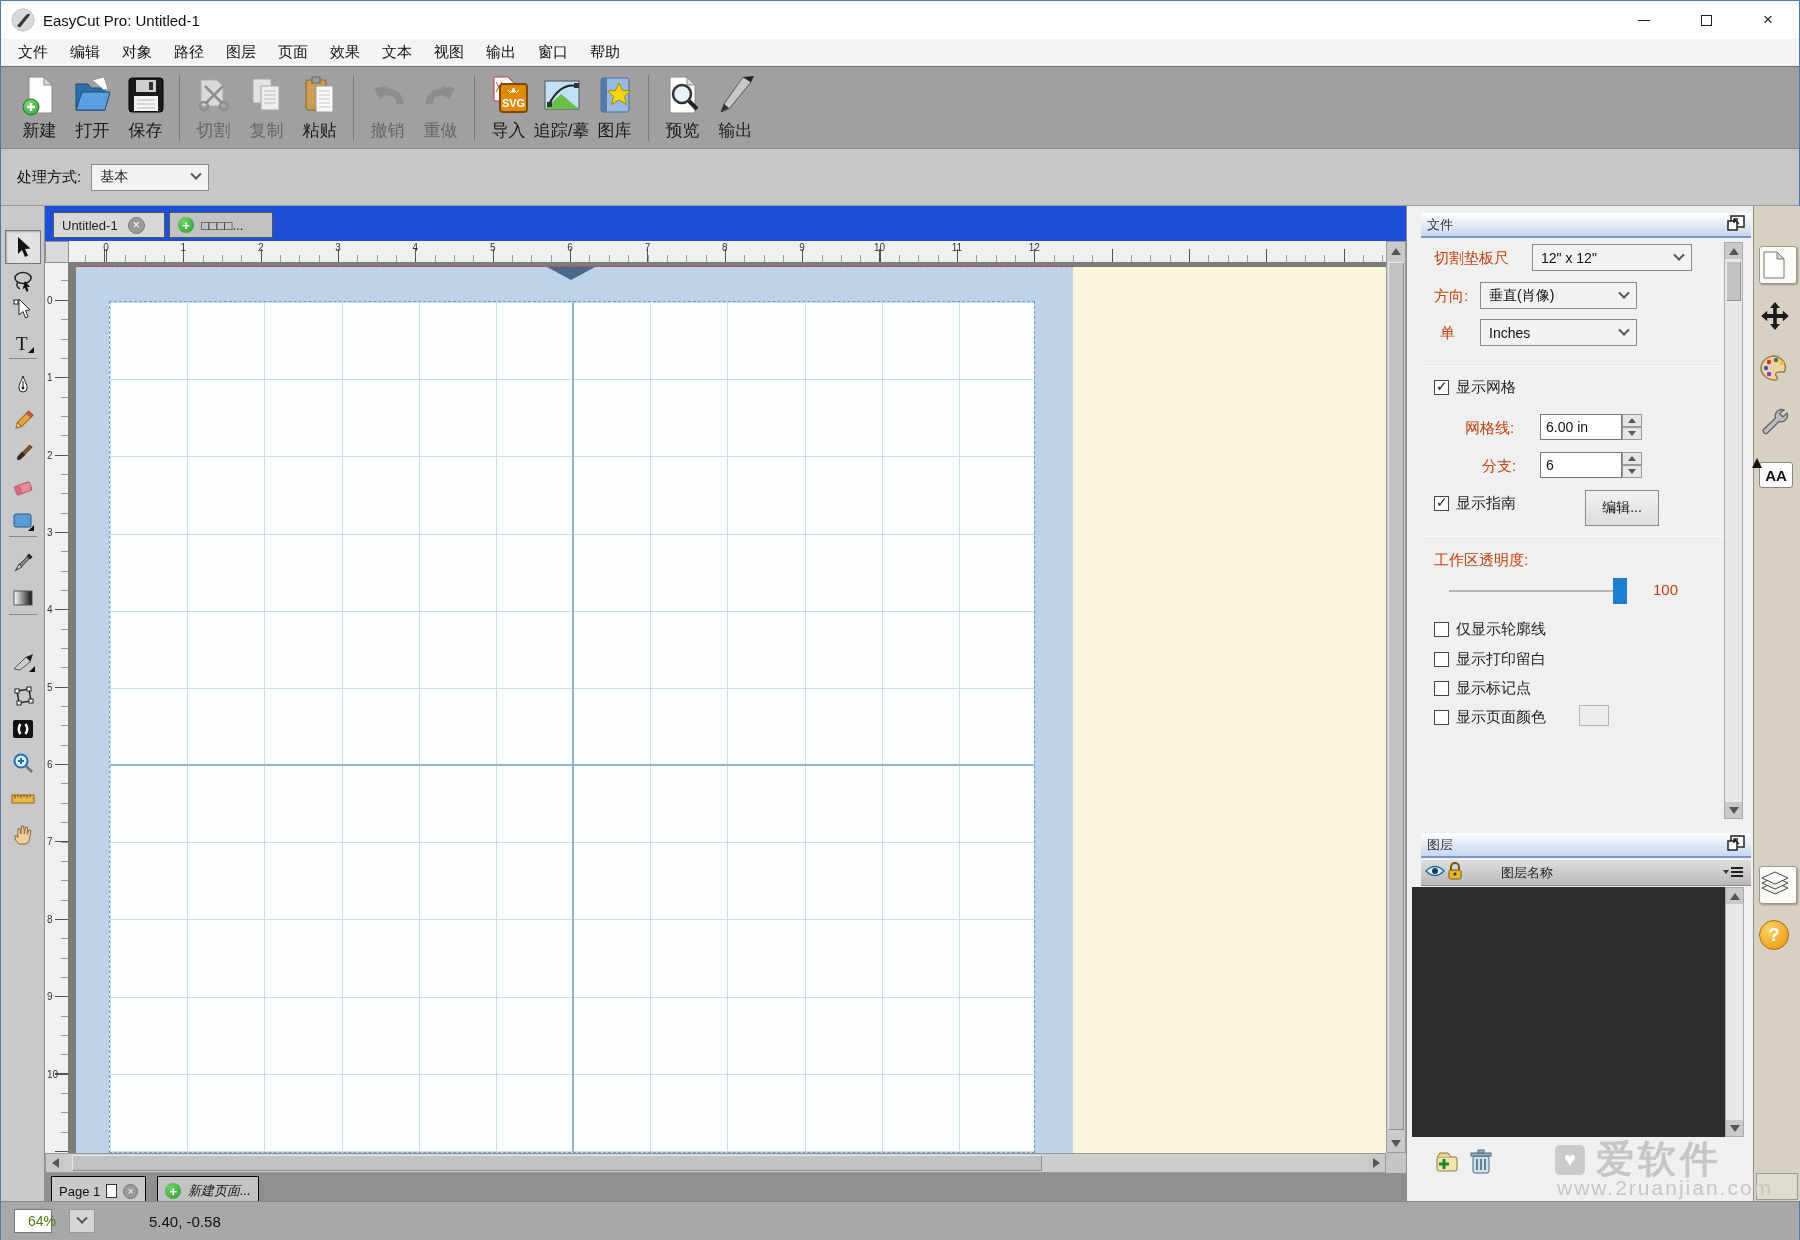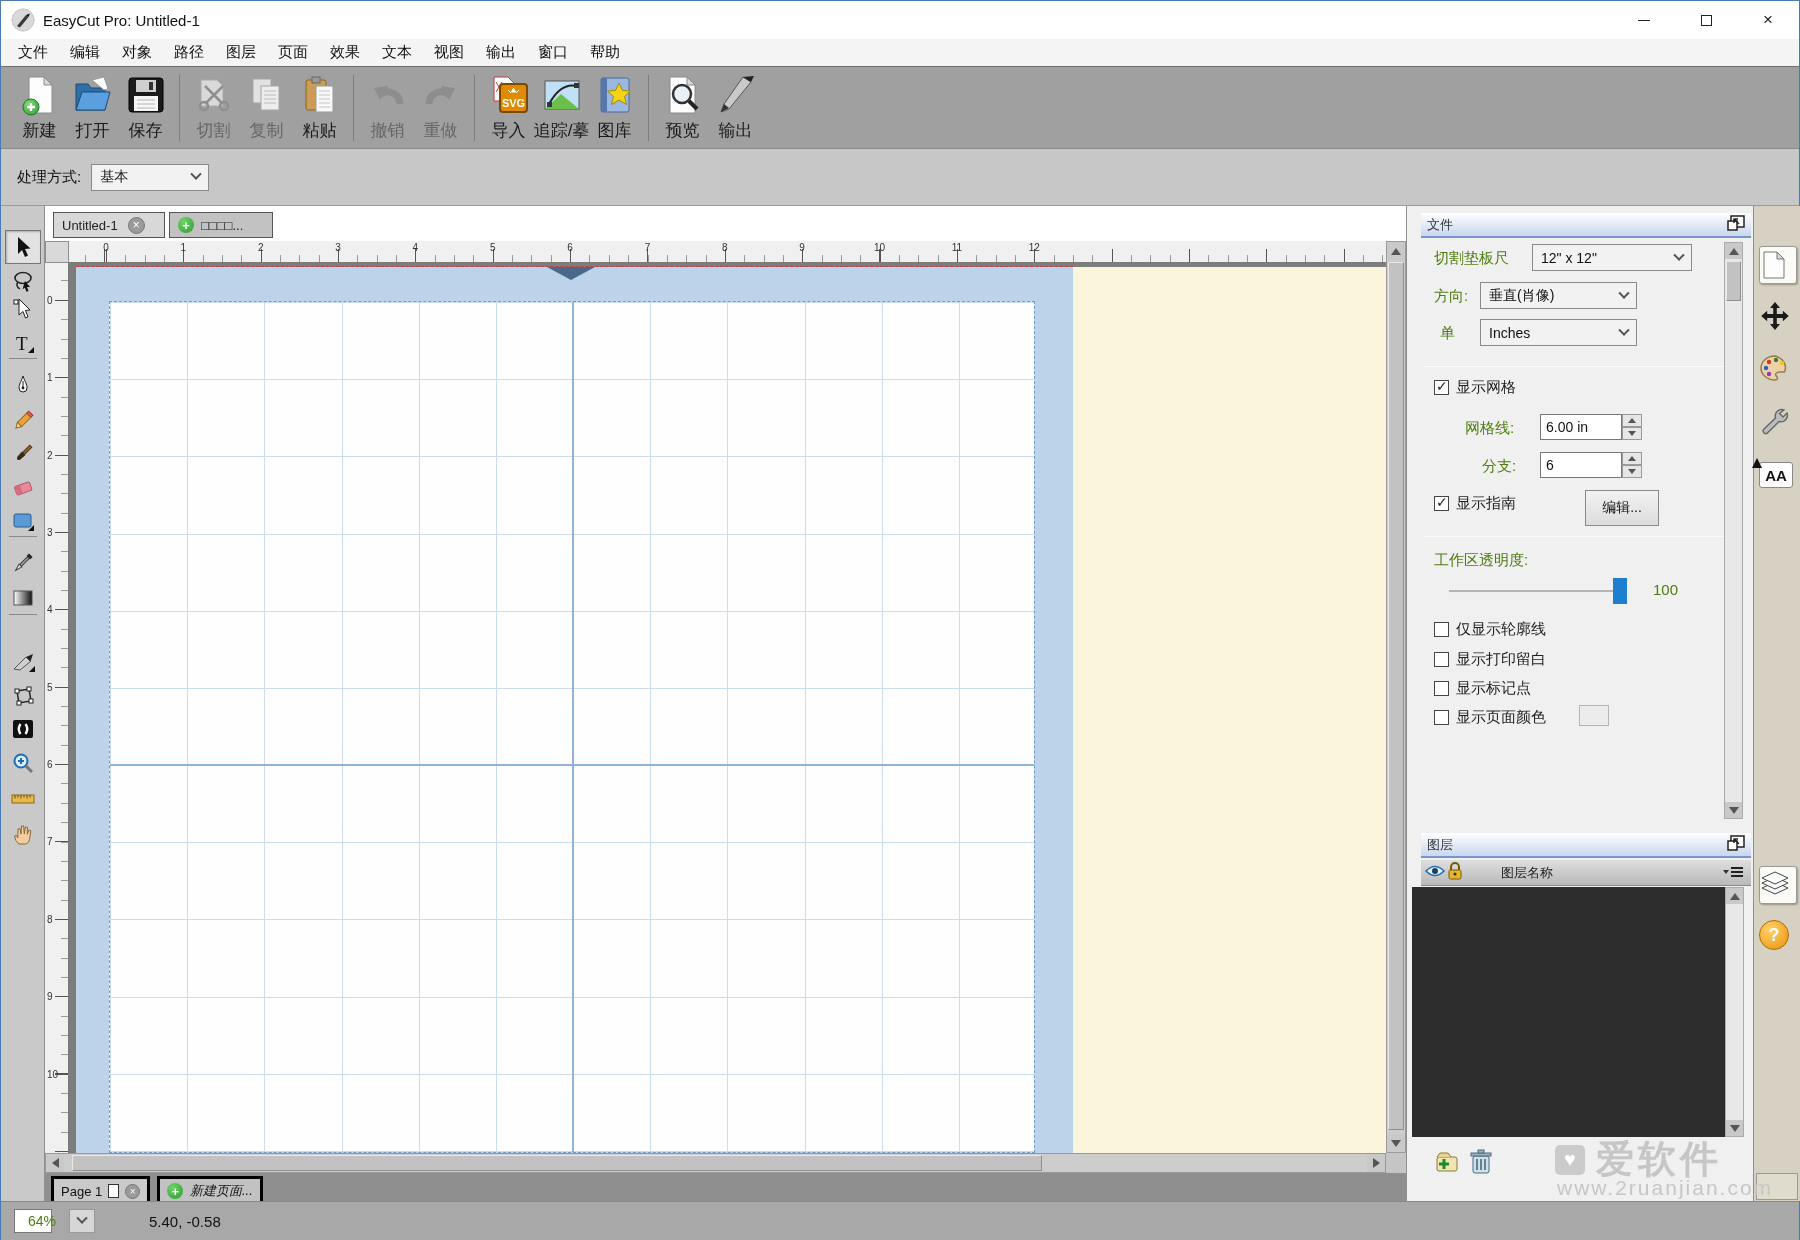--- a/index.html
+++ b/index.html
@@ -39,21 +39,21 @@
   
   .main { position:relative; height:995px; background:#808080; }
 
   
   .left-tools { position:absolute; left:0; top:0; width:44px; height:995px; background:#c9c9c9; border-right:1px solid #8f8f8f; }
   .ltool { position:absolute; left:9px; width:26px; height:30px; display:flex; align-items:center; justify-content:center; }
   .ltool.active { left:4px; width:36px; height:34px; background:#e2e2e2; border:1px solid #777; box-shadow:inset 1px 1px 2px rgba(0,0,0,.25); }
   .ldiv { position:absolute; left:8px; width:28px; height:1px; background:#8a8a8a; }
 
   
-  .doctabs { position:absolute; left:44px; top:0; width:1361px; height:35px; background:#ffffff; }
+  .doctabs { position:absolute; left:44px; top:0; width:1361px; height:35px; background:#1d4ed8; }
   .dtab { position:absolute; top:6px; height:26px; display:flex; align-items:center; padding:0 8px; font-size:13px; color:#222; border:1px solid #555; }
   .dtab.active { background:#d8d8d8; }
   .dtab.newtab { background:#c2c2c2; }
   .closedot { width:17px; height:17px; border-radius:50%; background:#9a9a9a; color:#fff; font-size:12px; display:flex; align-items:center; justify-content:center; margin-left:10px; border:1px solid #777; }
   .plusdot { width:16px; height:16px; border-radius:50%; background:radial-gradient(circle at 35% 30%, #6fd464, #2d9a35); color:#fff; font-size:13px; font-weight:bold; display:flex; align-items:center; justify-content:center; margin-right:7px; }
 
   
   .corner { position:absolute; left:44px; top:35px; width:24px; height:22px; background:#d9d9d9; border:1px solid #8f8f8f; }
   .hruler { position:absolute; left:68px; top:35px; width:1317px; height:22px; background:#f0f0f0; border-bottom:1px solid #7a7a7a; overflow:hidden; }
   .hruler .minor { position:absolute; left:0; right:0; bottom:0; height:7px;
@@ -88,30 +88,30 @@
   .sbtn { position:absolute; background:#c9c9c9; display:flex; align-items:center; justify-content:center; }
   .thumb { position:absolute; background:#c2c2c2; border:1px solid #8f8f8f; border-top-color:#e8e8e8; border-left-color:#e8e8e8; }
   .tri { width:0; height:0; }
   .tri.up { border-left:5px solid transparent; border-right:5px solid transparent; border-bottom:7px solid #555; }
   .tri.down { border-left:5px solid transparent; border-right:5px solid transparent; border-top:7px solid #555; }
   .tri.left { border-top:5px solid transparent; border-bottom:5px solid transparent; border-right:7px solid #555; }
   .tri.right { border-top:5px solid transparent; border-bottom:5px solid transparent; border-left:7px solid #555; }
 
   
   .pagetabs { position:absolute; left:44px; top:967px; width:1361px; height:28px; background:#8f8f8f; }
-  .ptab { position:absolute; top:3px; height:30px; display:flex; align-items:center; padding:0 7px; font-size:13px; color:#111; border:3px solid #000000; background:#c9c9c9; }
+  .ptab { position:absolute; top:3px; height:30px; display:flex; align-items:center; padding:0 7px; font-size:13px; color:#111; border:1px solid #000000; background:#c9c9c9; }
   .ptab .sq { width:11px; height:14px; border:1px solid #333; background:#fff; margin-left:6px; }
   .ptab .closedot { width:15px; height:15px; font-size:10px; margin-left:6px; }
   .ptab.newpage { background:#c2c2c2; font-style:italic; }
 
   
   .rightpanels { position:absolute; left:1405px; top:0; width:347px; height:995px; background:#f0f0f0; border-left:1px solid #909090; }
   .phead { position:absolute; left:14px; right:2px; height:25px; background:linear-gradient(#feffff,#c9d6ef); border-bottom:2px solid #7a95c9; display:flex; align-items:center; padding:0 6px; font-size:13px; color:#333; }
   .popout { margin-left:auto; }
-  .plabel { font-size:15px; color:#4d7c0f; position:absolute; white-space:nowrap; }
+  .plabel { font-size:15px; color:#c2410c; position:absolute; white-space:nowrap; }
   .cbrow { position:absolute; display:flex; align-items:center; }
   .cb { width:15px; height:15px; background:#fff; border:1px solid #444; margin-right:7px; position:relative; }
   .cb.checked::after { content:"✓"; position:absolute; left:1px; top:-3px; font-size:14px; font-weight:bold; color:#222; }
   .cbrow span { font-size:15px; color:#222; }
   .spin { position:absolute; height:26px; border:1px solid #777; background:#fff; font-size:14px; color:#111; padding:0 5px; font-family:"Liberation Sans",sans-serif; }
   .spinner { position:absolute; width:20px; height:26px; display:flex; flex-direction:column; }
   .spinner div { flex:1; background:#e6e6e6; border:1px solid #999; display:flex; align-items:center; justify-content:center; }
   .spinner .tri.up { border-left-width:4px; border-right-width:4px; border-bottom-width:5px; }
   .spinner .tri.down { border-left-width:4px; border-right-width:4px; border-top-width:5px; }
   .btn { position:absolute; background:linear-gradient(#f2f2f2,#dcdcdc); border:1px solid #8a8a8a; font-size:14px; color:#111; display:flex; align-items:center; justify-content:center; }

